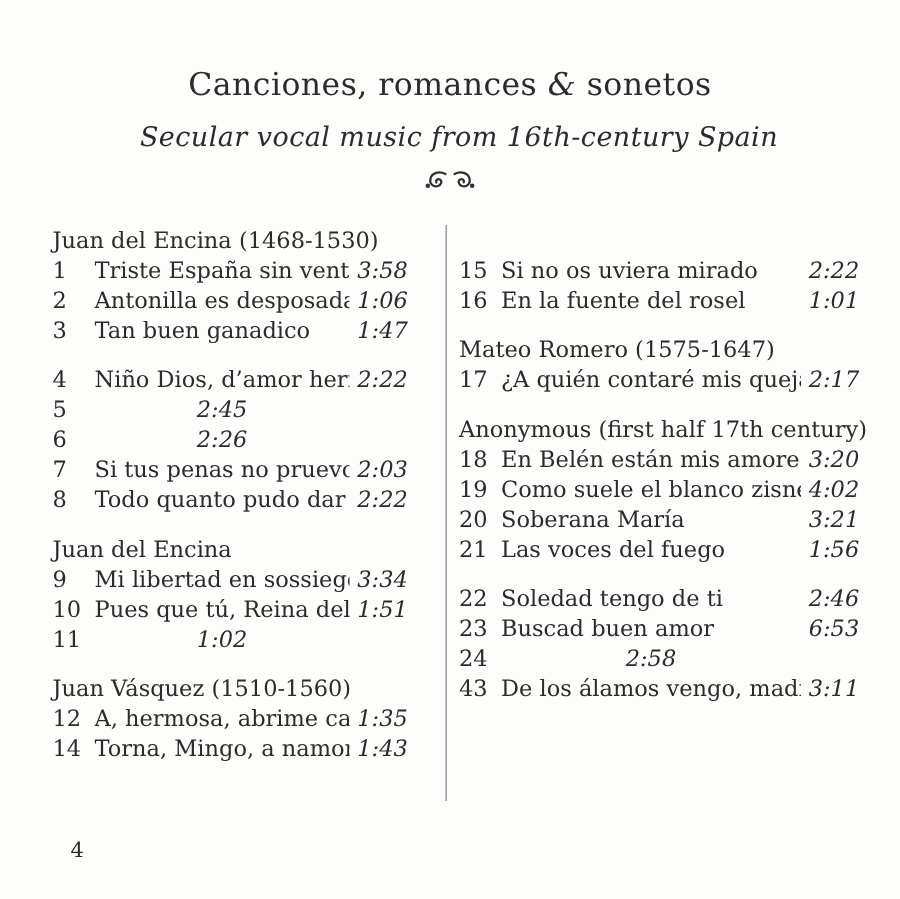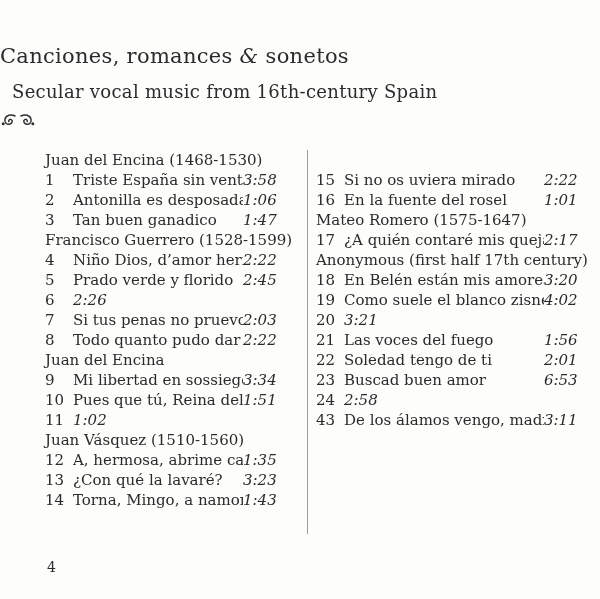--- a/index.html
+++ b/index.html
@@ -5,39 +5,39 @@
   html, body { margin: 0; padding: 0; background: #fdfdfc; }
   .page {
     position: relative;
     width: 600px; height: 599px;
     background: #fdfdfc;
     color: #2b2b2b;
     font-family: "DejaVu Serif", "Liberation Serif", serif;
     overflow: hidden;
     box-sizing: border-box;
   }
-  .header { padding-top: 44px; text-align: left; }
+  .header { padding-top: 44px; text-align: center; }
   .title { font-size: 21px; line-height: 24px; letter-spacing: 0.3px; }
   .title .amp { font-style: italic; }
-  .subtitle { margin-top: 12px; font-size: 18px; line-height: 24px; letter-spacing: 0.3px; padding-left: 12px; }
+  .subtitle { margin-top: 12px; font-size: 18px; line-height: 24px; font-style: italic; letter-spacing: 0.3px; padding-left: 12px; }
   .ornament-wrap { margin-top: 8px; height: 14px; }
 
-  .tracklist { display: flex; margin-top: 24px; padding-left: 45px; padding-right: 43px; }
+  .tracklist { display: flex; margin-top: 24px; padding-left: 35px; padding-right: 43px; }
   .col-left { width: 242px; flex: 0 0 242px; }
   .divider { width: 1px; height: 384px; background: #9b9b9b; margin-left: 20px; flex: 0 0 1px; }
   .col-right { flex: 1; padding-left: 8px; }
 
-  .section { }
+  .section { margin-top: 13px; }
   .section.first { margin-top: 0; }
   .composer { height: 20px; line-height: 20px; font-size: 15px; white-space: nowrap; }
   .spacer-line { height: 20px; }
   .row { display: grid; grid-template-columns: 28px 1fr 44px; height: 20px; line-height: 20px; font-size: 15px; }
   .t-no { }
   .t-title { white-space: nowrap; overflow: hidden; }
-  .t-time { text-align: left; font-style: italic; }
+  .t-time { text-align: center; font-style: italic; }
 
   .page-number { position: absolute; left: 47px; top: 559px; font-size: 14px; line-height: 16px; }
 </style>
 </head>
 <body>
 
 <div class="page">
 
   <div class="header">
     <div class="title"><span>Canciones, romances</span><span class="amp"> &amp; </span><span>sonetos</span></div>
@@ -73,29 +73,27 @@
           <span class="t-time">1:06</span>
         </div>
         <div class="row">
           <span class="t-no">3</span>
           <span class="t-title">Tan buen ganadico</span>
           <span class="t-time">1:47</span>
         </div>
       </div>
 
       <div class="section">
-        <div class="composer">Francisco Guerrero (1528-1599)</div>
         <div class="row">
           <span class="t-no">4</span>
           <span class="t-title">Niño Dios, d’amor herido</span>
           <span class="t-time">2:22</span>
         </div>
         <div class="row">
           <span class="t-no">5</span>
-          <span class="t-title">Prado verde y florido</span>
           <span class="t-time">2:45</span>
         </div>
         <div class="row">
           <span class="t-no">6</span>
           <span class="t-time">2:26</span>
         </div>
         <div class="row">
           <span class="t-no">7</span>
           <span class="t-title">Si tus penas no pruevo</span>
           <span class="t-time">2:03</span>
@@ -126,25 +124,20 @@
       </div>
 
       <div class="section">
         <div class="composer">Juan Vásquez (1510-1560)</div>
         <div class="row">
           <span class="t-no">12</span>
           <span class="t-title">A, hermosa, abrime cara de rosa</span>
           <span class="t-time">1:35</span>
         </div>
         <div class="row">
-          <span class="t-no">13</span>
-          <span class="t-title">¿Con qué la lavaré?</span>
-          <span class="t-time">3:23</span>
-        </div>
-        <div class="row">
           <span class="t-no">14</span>
           <span class="t-title">Torna, Mingo, a namorarte</span>
           <span class="t-time">1:43</span>
         </div>
       </div>
 
     </div>
 
     <div class="divider"></div>
 
@@ -180,34 +173,35 @@
           <span class="t-title">En Belén están mis amores</span>
           <span class="t-time">3:20</span>
         </div>
         <div class="row">
           <span class="t-no">19</span>
           <span class="t-title">Como suele el blanco zisne</span>
           <span class="t-time">4:02</span>
         </div>
         <div class="row">
           <span class="t-no">20</span>
+          <span class="t-title">Soberana María</span>
           <span class="t-time">3:21</span>
         </div>
         <div class="row">
           <span class="t-no">21</span>
           <span class="t-title">Las voces del fuego</span>
           <span class="t-time">1:56</span>
         </div>
       </div>
 
       <div class="section">
         <div class="row">
           <span class="t-no">22</span>
           <span class="t-title">Soledad tengo de ti</span>
-          <span class="t-time">2:01</span>
+          <span class="t-time">2:46</span>
         </div>
         <div class="row">
           <span class="t-no">23</span>
           <span class="t-title">Buscad buen amor</span>
           <span class="t-time">6:53</span>
         </div>
         <div class="row">
           <span class="t-no">24</span>
           <span class="t-time">2:58</span>
         </div>

